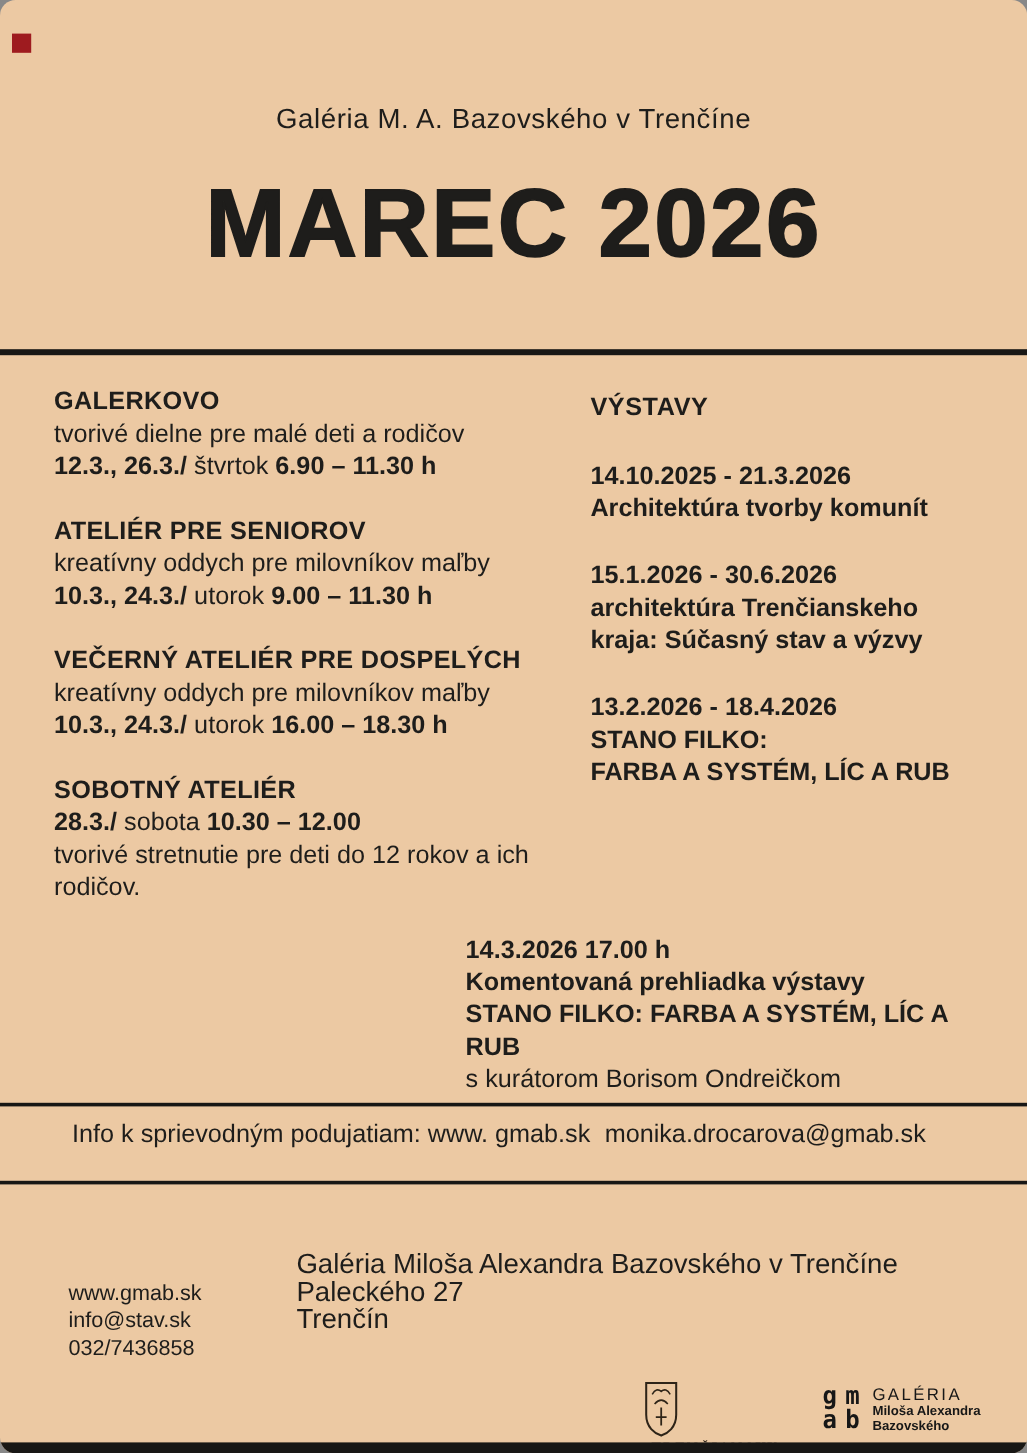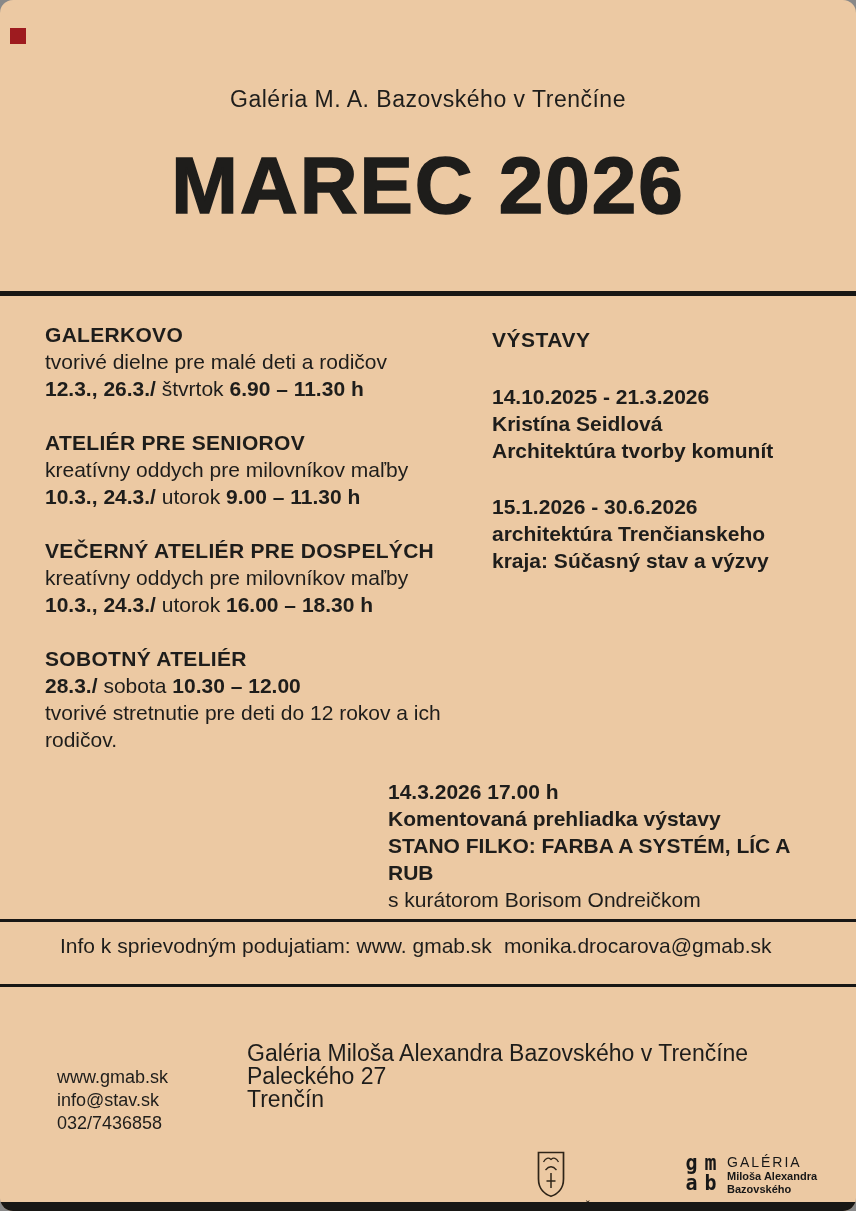--- a/index.html
+++ b/index.html
@@ -101,30 +101,34 @@
       <div class="prog-desc">tvorivé stretnutie pre deti do 12 rokov a ich rodičov.</div>
     </article>
 
   </section>
 
   <section class="exhibitions">
     <div class="ex-heading">VÝSTAVY</div>
 
     <div class="ex-item">
       <div>14.10.2025 - 21.3.2026</div>
-      <div>Kristína Seidlová</div>
       <div>Architektúra tvorby komunít</div>
     </div>
 
     <div class="ex-item">
       <div>15.1.2026 - 30.6.2026</div>
       <div>architektúra Trenčianskeho</div>
       <div>kraja: Súčasný stav a výzvy</div>
     </div>
 
+    <div class="ex-item">
+      <div>13.2.2026 - 18.4.2026</div>
+      <div>STANO FILKO:</div>
+      <div>FARBA A SYSTÉM, LÍC A RUB</div>
+    </div>
   </section>
 
   <section class="event">
     <div class="ev-bold">14.3.2026 17.00 h</div>
     <div class="ev-bold">Komentovaná prehliadka výstavy</div>
     <div class="ev-bold">STANO FILKO: FARBA A SYSTÉM, LÍC A RUB</div>
     <div>s kurátorom Borisom Ondreičkom</div>
   </section>
 
   <div class="rule rule-2"></div>

